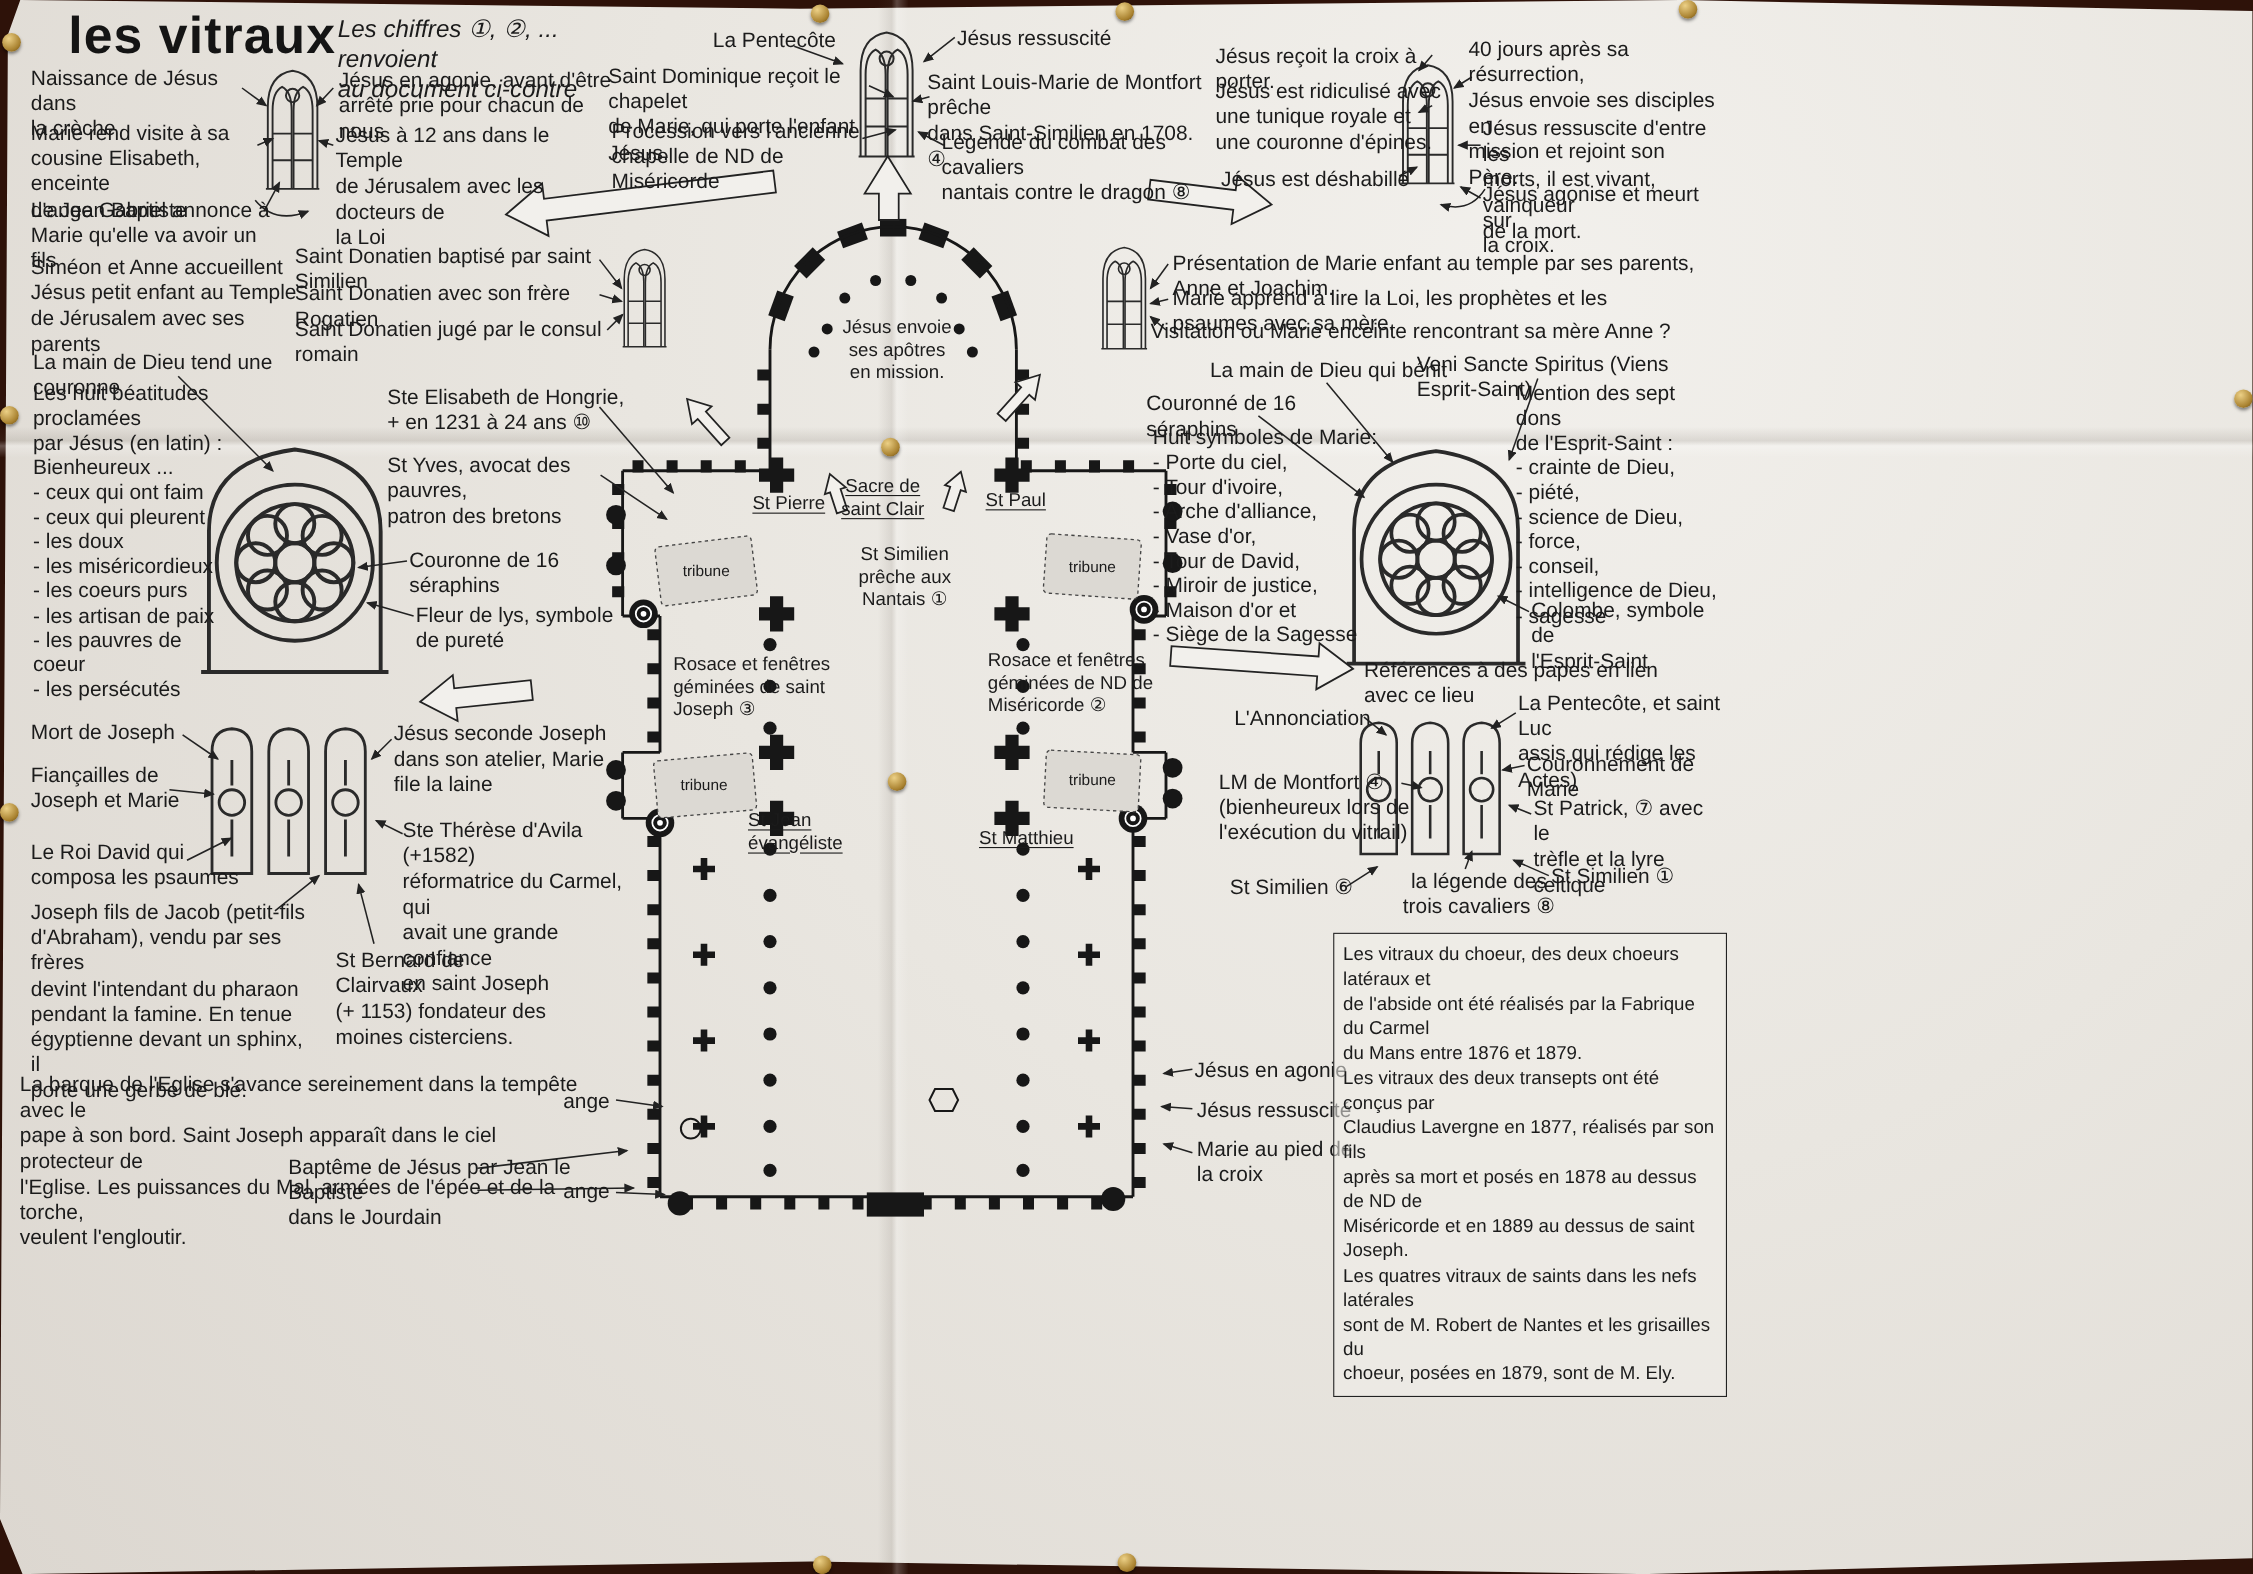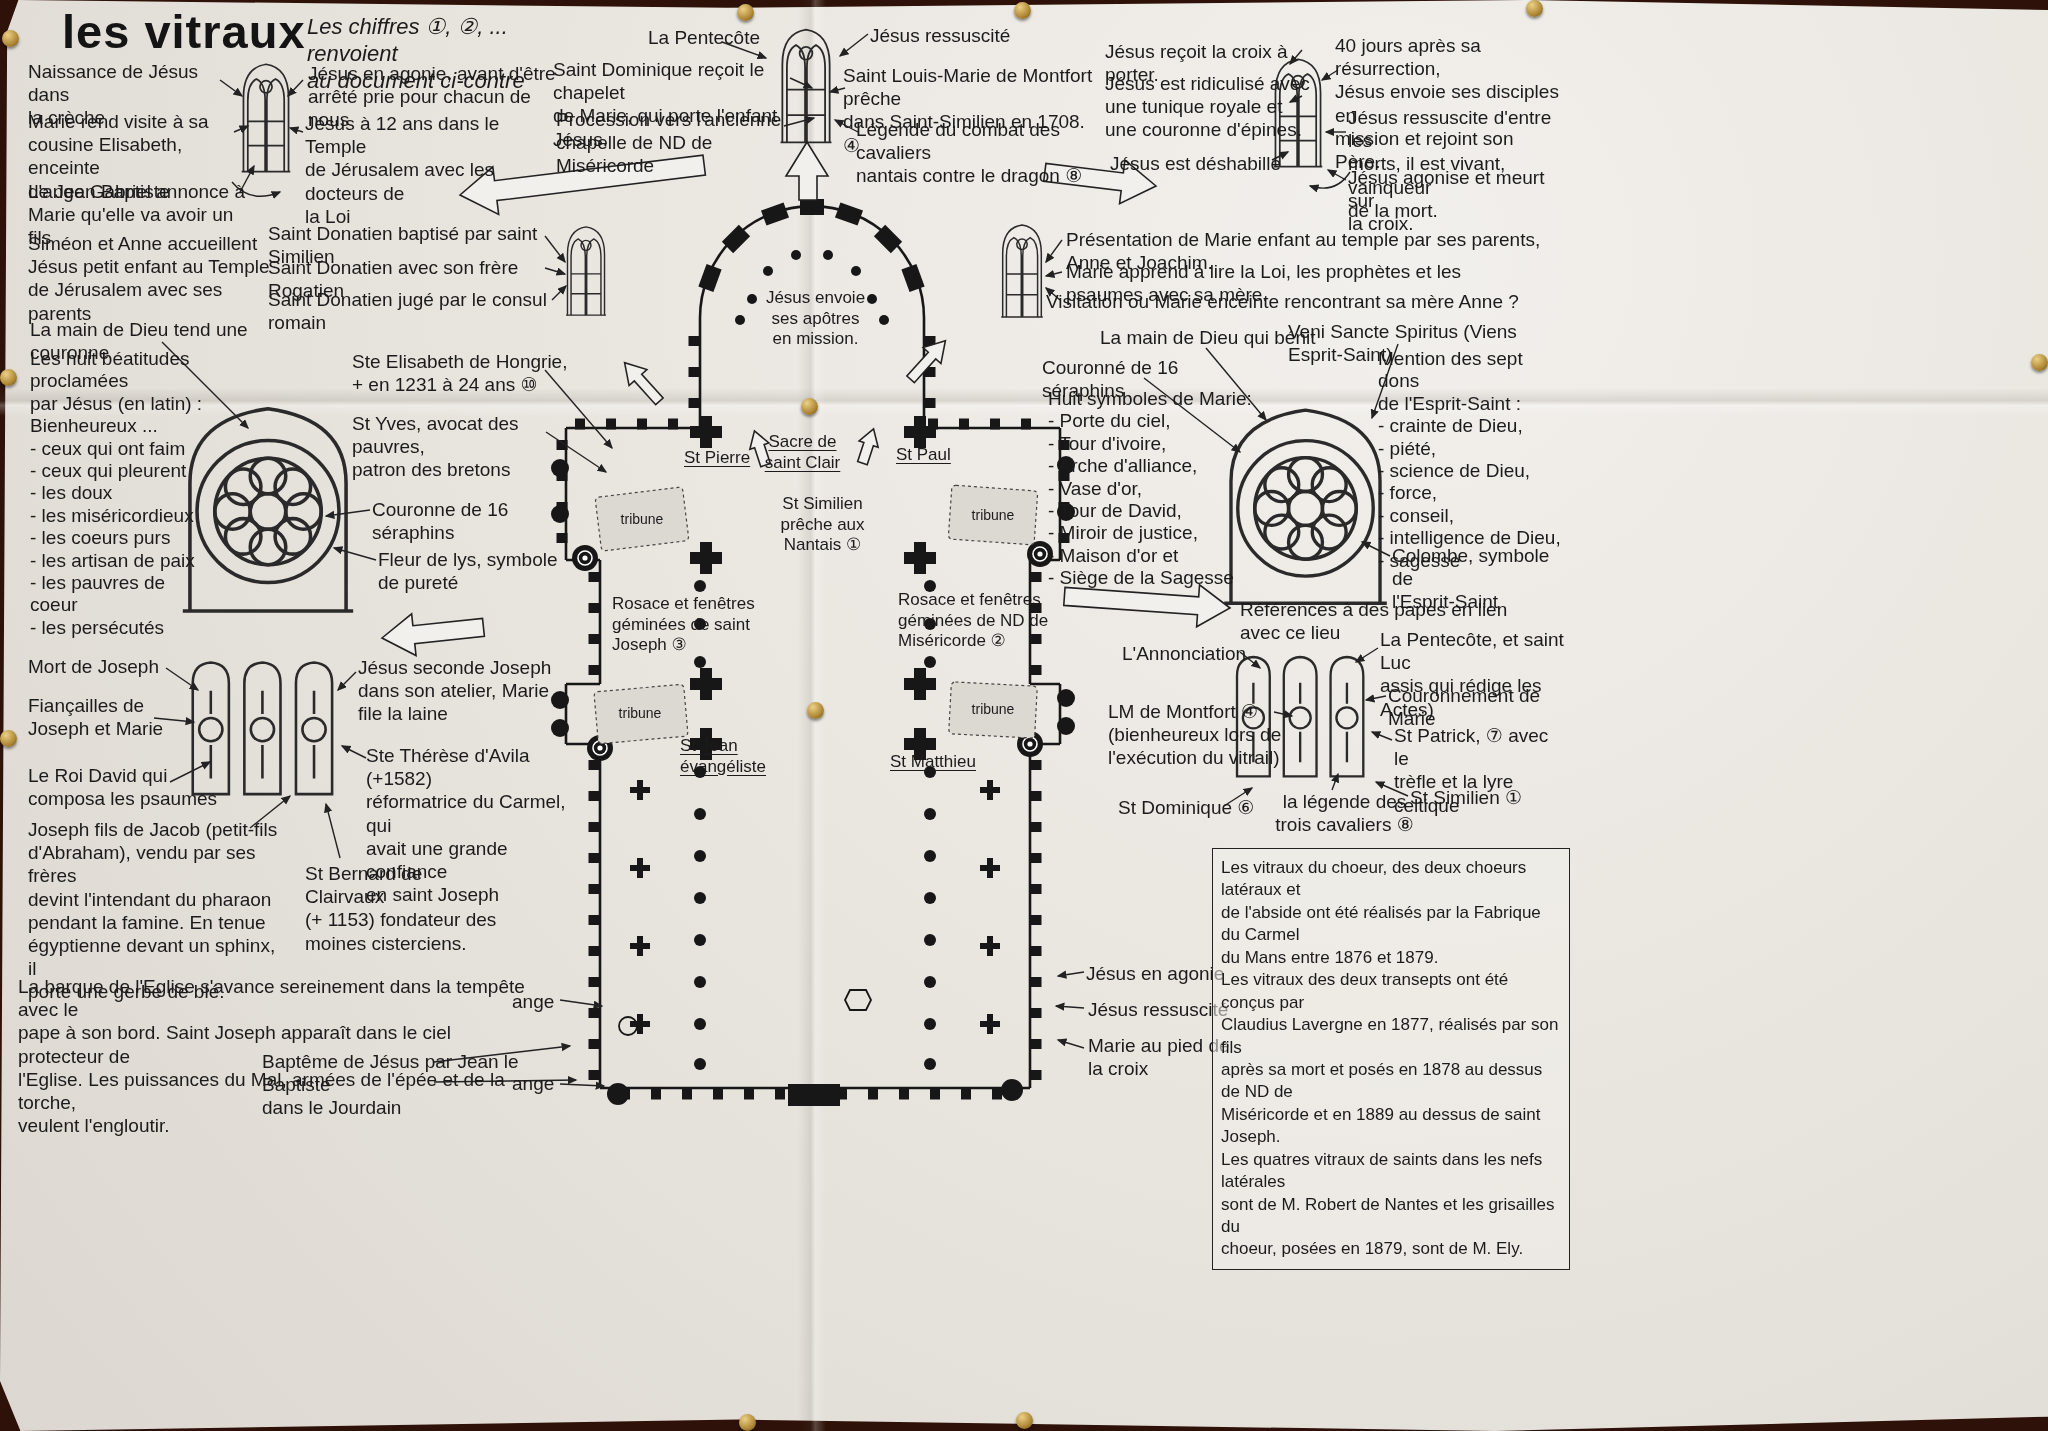--- a/index.html
+++ b/index.html
@@ -420,21 +420,21 @@
   <div class="note" style="left:1240px;top:598px;width:305px">Références à des papes en lien avec ce lieu</div>
   <div class="note" style="left:1122px;top:642px;width:135px">L'Annonciation</div>
   <div class="note" style="left:1380px;top:628px;width:185px">La Pentecôte, et saint Luc
 assis qui rédige les Actes)</div>
   <div class="note" style="left:1388px;top:684px;width:175px">Couronnement de Marie</div>
   <div class="note" style="left:1108px;top:700px;width:180px">LM de Montfort ④
 (bienheureux lors de
 l'exécution du vitrail)</div>
   <div class="note" style="left:1394px;top:724px;width:160px">St Patrick, ⑦ avec le
 trèfle et la lyre celtique</div>
-  <div class="note" style="left:1118px;top:796px;width:155px">St Dominique ⑥</div>
+  <div class="note" style="left:1118px;top:796px;width:155px">St Similien ⑥</div>
   <div class="note c" style="left:1272px;top:790px;width:145px">la légende des
 trois cavaliers ⑧</div>
   <div class="note" style="left:1410px;top:786px;width:135px">St Similien ①</div>
 
   <div class="note c s17" style="left:758px;top:288px;width:115px">Jésus envoie
 ses apôtres
 en mission.</div>
   <div class="note c s17 u" style="left:760px;top:432px;width:85px">Sacre de
 saint Clair</div>
   <div class="note s17 u" style="left:684px;top:448px;width:80px">St Pierre</div>

